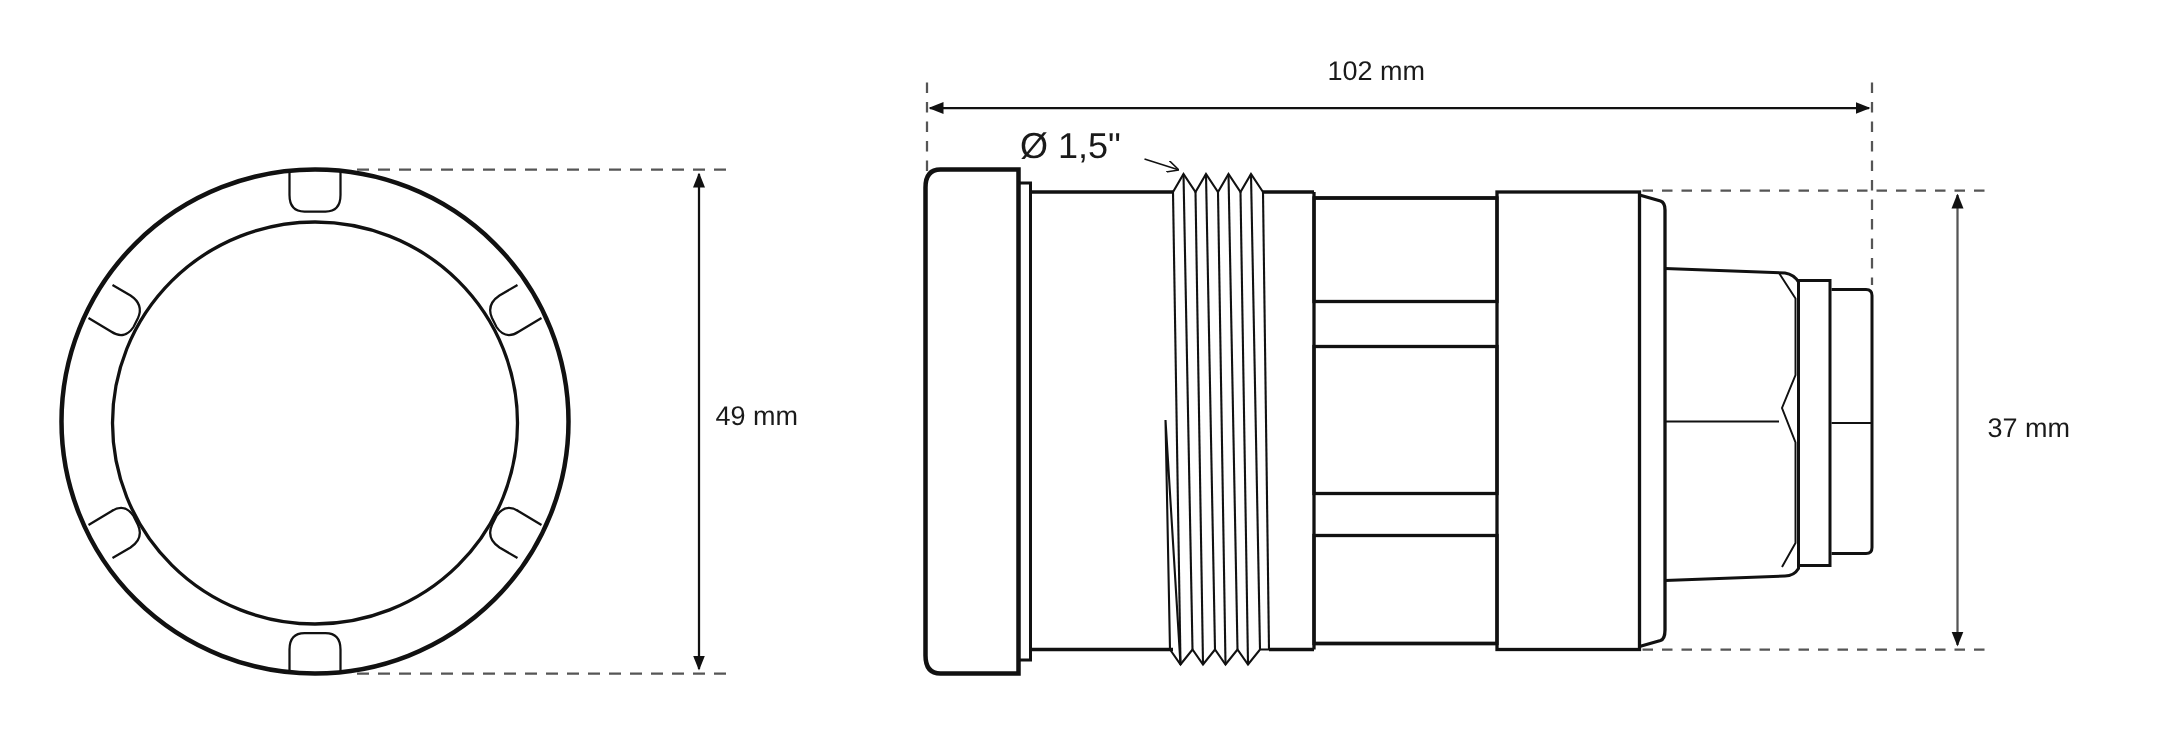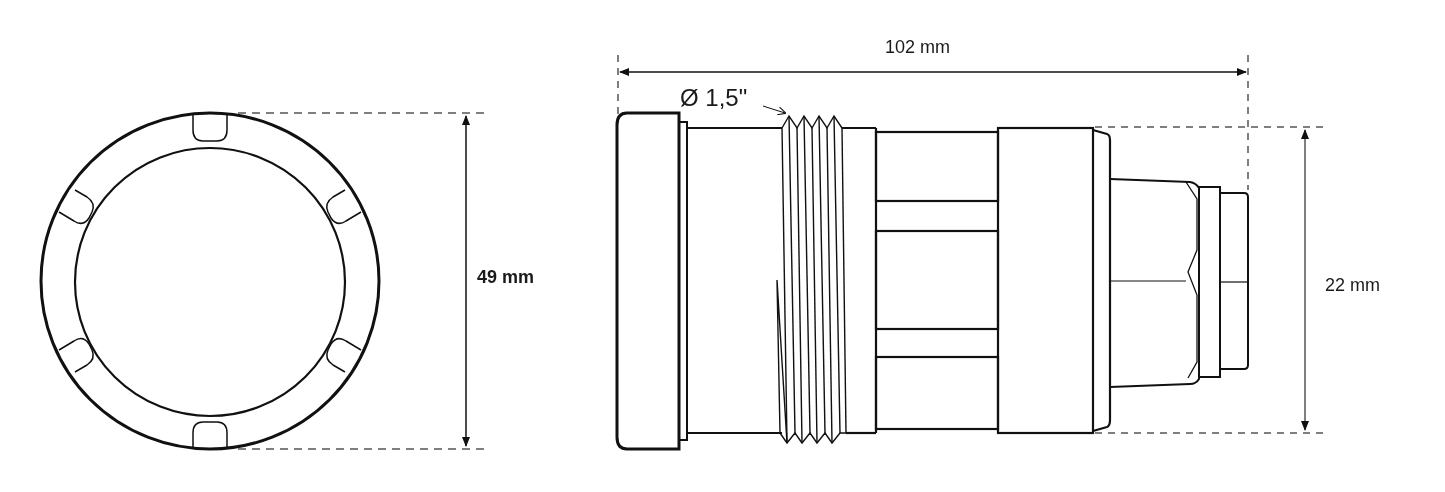--- a/index.html
+++ b/index.html
@@ -97,16 +97,16 @@
     <line x1="1221" y1="282" x2="1248" y2="282" stroke-width="1.2"></line>
 
     <line x1="1095" y1="127" x2="1325" y2="127" stroke="#555" stroke-width="1.5" stroke-dasharray="7,6"></line>
     <line x1="1095" y1="433" x2="1325" y2="433" stroke="#555" stroke-width="1.5" stroke-dasharray="7,6"></line>
     <line x1="1305" y1="130" x2="1305" y2="430" stroke="#555" stroke-width="1.5" marker-start="url(#arr)" marker-end="url(#arr)"></line>
 
     <line x1="763" y1="106" x2="785" y2="113" stroke="#111" stroke-width="1" marker-end="url(#arrs)"></line>
   </g>
 </svg>
 
-<div class="lbl dim-big" style="left:477px; top:268px;font-weight:bold;">49 mm</div>
+<div class="lbl dim-big" style="left:477px; top:268px;">49 mm</div>
 <div class="lbl dim-big" style="left:885px; top:38px;">102 mm</div>
 <div class="lbl dim-small" style="left:680px; top:86px;">Ø 1,5"</div>
-<div class="lbl dim-big" style="left:1325px; top:276px;">22 mm</div>
+<div class="lbl dim-big" style="left:1325px; top:276px;">37 mm</div>
 
 </body></html>

